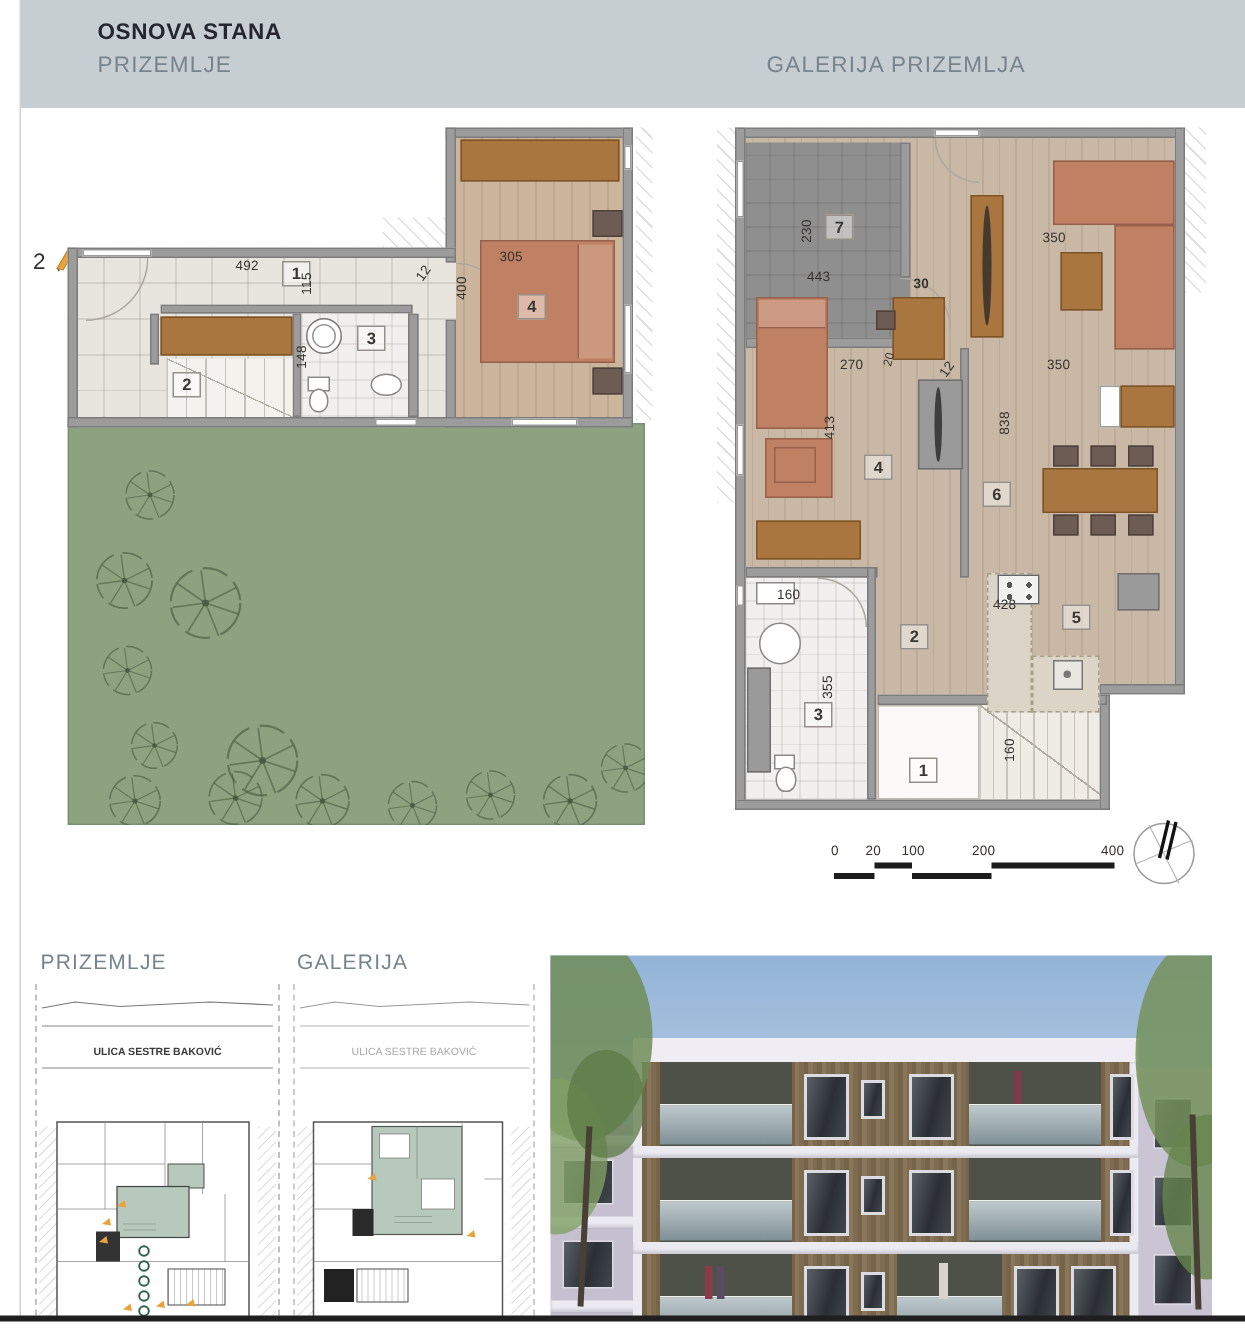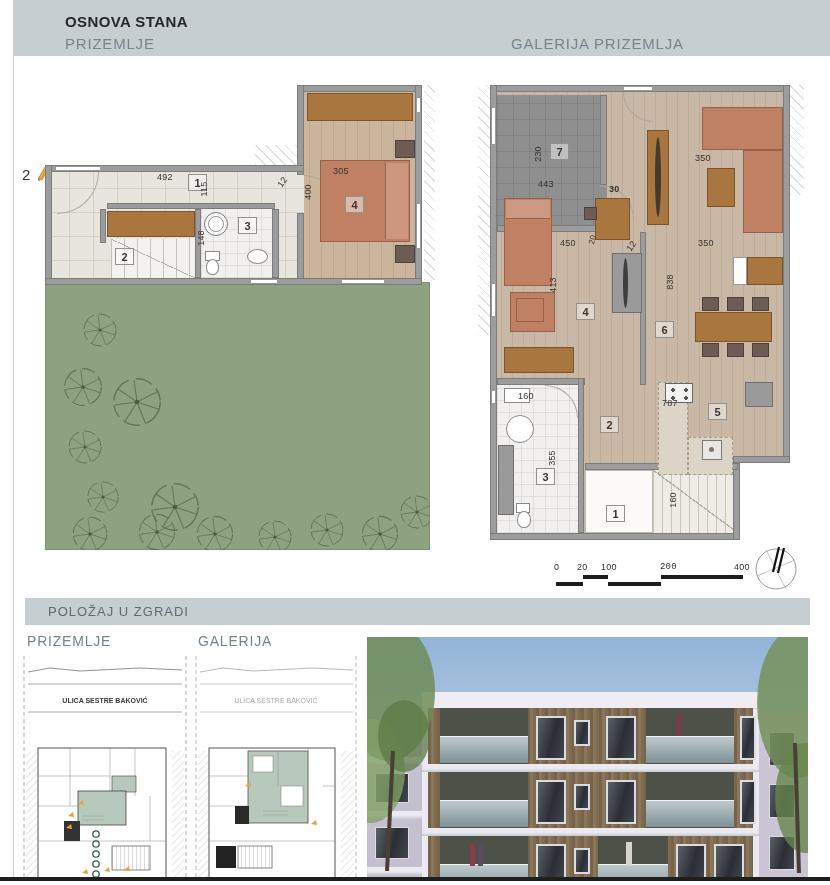--- a/index.html
+++ b/index.html
@@ -69,21 +69,21 @@
         <line x1="0" y1="0" x2="0" y2="5" stroke="#cdcdcd" stroke-width="1"></line>
       </pattern>
       <pattern id="stepsm" width="4" height="8" patternUnits="userSpaceOnUse">
         <line x1="0" y1="0" x2="0" y2="8" stroke="#888" stroke-width=".6"></line>
       </pattern>
     </defs>
   </svg>
 
   <div class="a" style="left:13px;top:0;width:1px;height:878px;background:#d2d2d2"></div>
 
-  <div class="a hband" style="left:14px;top:0;width:816px;height:56px;">
+  <div class="a hband" style="left:14px;top:0;width:816px;height:72px;">
     <div class="a h-title" style="left:51px;top:13px;">OSNOVA STANA</div>
     <div class="a h-sub" style="left:51px;top:35px;">PRIZEMLJE</div>
     <div class="a h-sub" style="left:497px;top:35px;">GALERIJA PRIZEMLJA</div>
   </div>
 
   <div class="a" style="left:22px;top:166px;font-size:15px;color:#333;">2</div>
   <svg class="a" style="left:34px;top:164px;" width="16" height="18">
     <path d="M4 15 L11 3 L14 6 L8 16 Z" fill="#e8a33d" stroke="#b97f2a" stroke-width=".7"></path>
     <path d="M4 15 L6 16 L5 17 Z" fill="#5a4425"></path>
   </svg>
@@ -232,60 +232,57 @@
     <div class="a gray-f" style="left:8px;top:360px;width:16px;height:70px;"></div>
     <div class="a" style="left:26px;top:418px;width:12px;height:8px;background:#fff;border:1px solid #888;"></div>
     <div class="a" style="left:27px;top:426px;width:12px;height:15px;background:#fff;border:1px solid #888;border-radius:50% 50% 45% 45%;"></div>
 
     <div class="a dim dimv" style="left:40px;top:64px;">230</div>
     <div class="a rlabel" style="left:60px;top:58px;">7</div>
     <div class="a dim" style="left:48px;top:94px;">443</div>
     <div class="a dim" style="left:119px;top:99px;font-weight:bold;">30</div>
     <div class="a dim" style="left:98px;top:150px;transform:rotate(-75deg);font-size:8px;">20</div>
     <div class="a dim" style="left:205px;top:68px;">350</div>
-    <div class="a dim" style="left:70px;top:153px;">450</div>
+    <div class="a dim" style="left:70px;top:153px;">270</div>
     <div class="a dim" style="left:136px;top:156px;transform:rotate(-55deg);">12</div>
     <div class="a dim dimv" style="left:55px;top:195px;">413</div>
     <div class="a rlabel" style="left:86px;top:218px;">4</div>
     <div class="a dim dimv" style="left:172px;top:192px;">838</div>
     <div class="a dim" style="left:208px;top:153px;">350</div>
     <div class="a rlabel" style="left:165px;top:236px;">6</div>
     <div class="a rlabel" style="left:110px;top:331px;">2</div>
     <div class="a dim" style="left:28px;top:306px;">160</div>
     <div class="a dim dimv" style="left:54px;top:368px;">355</div>
     <div class="a rlabel" style="left:46px;top:383px;">3</div>
-    <div class="a dim" style="left:172px;top:313px;">787</div>
+    <div class="a dim" style="left:172px;top:313px;">428</div>
     <div class="a rlabel" style="left:218px;top:318px;">5</div>
     <div class="a rlabel" style="left:116px;top:420px;">1</div>
     <div class="a dim dimv" style="left:175px;top:410px;">160</div>
   </div>
 
   <div class="a" style="left:556px;top:562px;width:195px;height:24px;">
     <div class="a dim" style="left:-2px;top:0;">0</div>
     <div class="a dim" style="left:21px;top:0;">20</div>
     <div class="a dim" style="left:45px;top:0;">100</div>
-    <div class="a dim" style="left:104px;top:0;font-family:Liberation Mono, monospace;">200</div>
+    <div class="a dim" style="left:92px;top:0;">200</div>
     <div class="a dim" style="left:178px;top:0;">400</div>
     <div class="a" style="left:0;top:16px;width:27px;height:4px;background:#1c1c1c;margin-top:4px;"></div>
     <div class="a" style="left:27px;top:13px;width:25px;height:4px;background:#1c1c1c;"></div>
     <div class="a" style="left:52px;top:16px;width:53px;height:4px;background:#1c1c1c;margin-top:4px;"></div>
     <div class="a" style="left:105px;top:13px;width:82px;height:4px;background:#1c1c1c;"></div>
   </div>
 
   <svg class="a" style="left:752px;top:545px;" width="48" height="48">
     <circle cx="24" cy="24" r="20" fill="none" stroke="#9a9a9a" stroke-width="1"></circle>
     <line x1="5" y1="31" x2="43" y2="15" stroke="#b5b5b5" stroke-width=".8"></line>
     <line x1="14" y1="5" x2="34" y2="44" stroke="#b5b5b5" stroke-width=".8"></line>
     <line x1="27" y1="2" x2="21" y2="27" stroke="#111" stroke-width="2.2"></line>
     <line x1="32" y1="3" x2="26" y2="28" stroke="#111" stroke-width="2.2"></line>
   </svg>
 
-  <div class="a hband" style="left:25px;top:598px;width:785px;height:27px;">
-    <div class="a" style="left:23px;top:6px;font-size:13px;color:#5d6b74;letter-spacing:1px;">POLOŽAJ U ZGRADI</div>
-  </div>
   <div class="a h-sub" style="left:27px;top:633px;font-size:14px;">PRIZEMLJE</div>
   <div class="a h-sub" style="left:198px;top:633px;font-size:14px;">GALERIJA</div>
 
   <svg class="a" style="left:20px;top:656px;" width="170" height="222" viewBox="0 0 170 222">
     <line x1="4" y1="0" x2="4" y2="222" stroke="#999" stroke-width=".8" stroke-dasharray="4 3"></line>
     <line x1="166" y1="0" x2="166" y2="222" stroke="#999" stroke-width=".8" stroke-dasharray="4 3"></line>
     <polyline points="8,16 30,12 60,15 120,12 162,14" fill="none" stroke="#777" stroke-width=".8"></polyline>
     <line x1="8" y1="28" x2="162" y2="28" stroke="#888" stroke-width=".7"></line>
     <line x1="8" y1="56" x2="162" y2="56" stroke="#888" stroke-width=".7"></line>
     <text x="85" y="47" text-anchor="middle" font-size="7" font-weight="bold" fill="#3a3a3a" font-family="Liberation Sans, sans-serif">ULICA SESTRE BAKOVIĆ</text>

